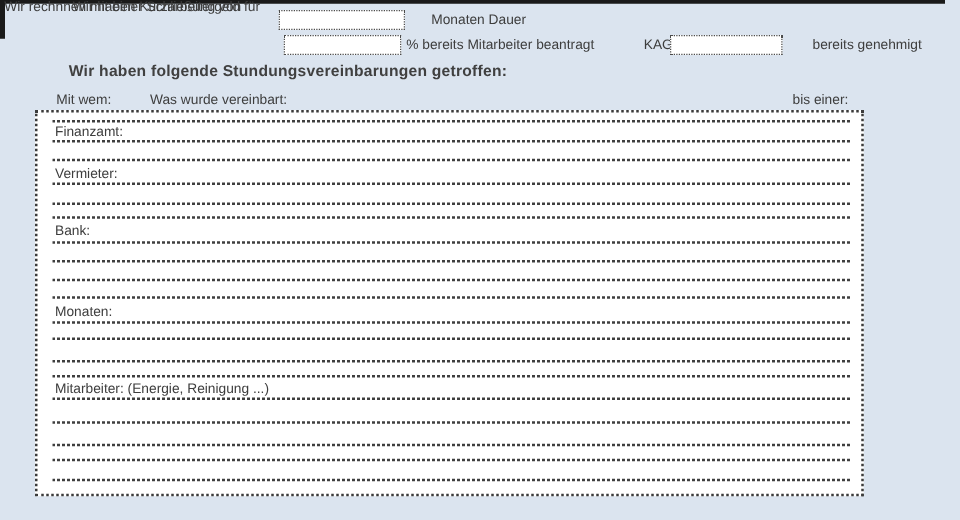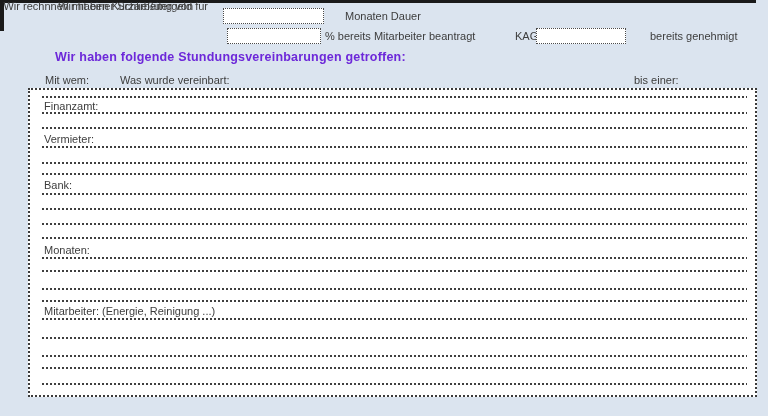--- a/index.html
+++ b/index.html
@@ -33,31 +33,31 @@
   .fld1{left:223px;top:8px;width:101px;height:16px;}
   .fld2{left:227px;top:28px;width:94px;height:16px;}
   .fld3{left:536px;top:28px;width:90px;height:16px;}
   .sfx1{left:329px;top:10px;padding-left:16px;}
   .sfx2{left:325px;top:30px;}
   .kag{left:515px;top:30px;}
   .sfx3{left:630px;top:30px;padding-left:20px;}
 
   .heading{
     left:55px;top:50px;
-    font-weight:bold;font-size:12.5px;color:#6d28d9;
+    font-weight:bold;font-size:12.5px;color:#404040;
     letter-spacing:.2px;
   }
   .col-mitwem{left:45px;top:74px;}
   .col-was{left:120px;top:74px;text-align:center;}
   .col-bis{left:634px;top:74px;}
 
   
   .box{
     position:absolute;
-    left:28px;top:88px;width:729px;height:309px;
+    left:28px;top:88px;width:663px;height:309px;
     box-sizing:border-box;
     background:#ffffff;
     border:2px dotted #3b3b3b;
   }
   .dline{
     position:absolute;left:12px;right:8px;height:2px;
     background-image:repeating-linear-gradient(90deg,#3f3f3f 0 2px,transparent 2px 4px);
   }
   .slabel{position:absolute;left:14px;white-space:nowrap;color:#3d3d3d;}
 </style>

